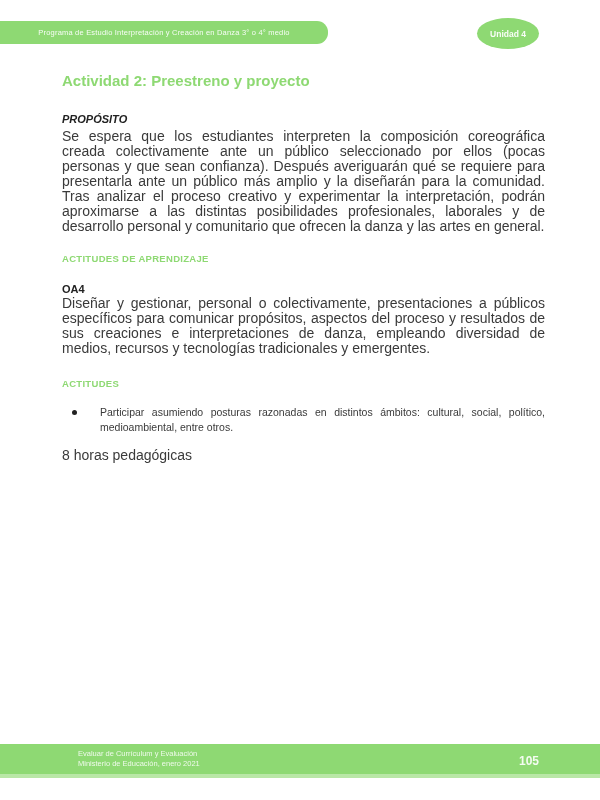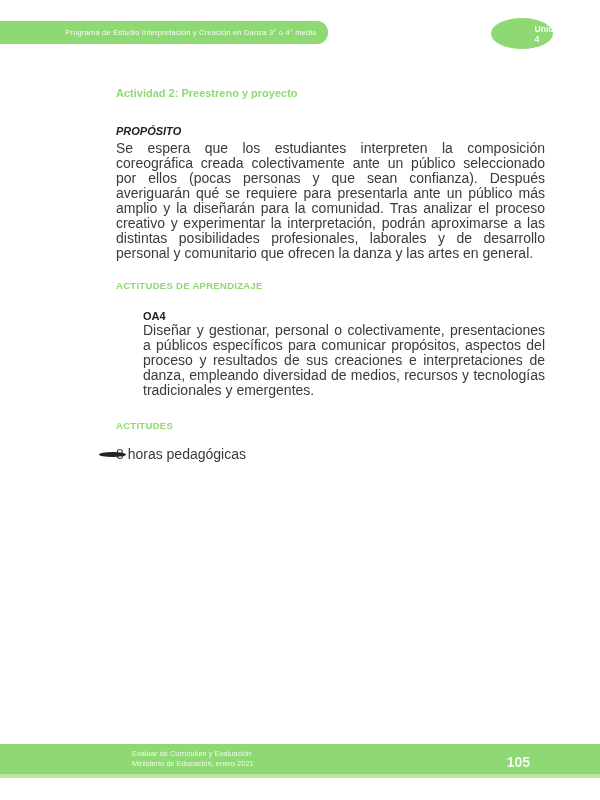--- a/index.html
+++ b/index.html
@@ -1,21 +1,21 @@
 <!DOCTYPE html>
 <html><head>
 <meta charset="utf-8">
 <style>
   :root{
     --green:#8ed973;
     --green-light:#b9e7a6;
     --body-text:#3a3a3a;
     --heading-text:#222222;
   }
-  *{box-sizing:border-box;padding-left:27px;}
+  *{box-sizing:border-box;}
   html,body{margin:0;padding:0;}
   body{
     width:600px;height:800px;
     background:#ffffff;
     font-family:"Liberation Sans", sans-serif;
     position:relative;
     overflow:hidden;
     color:var(--body-text);
   }
   
@@ -24,36 +24,36 @@
     width:328px;height:23px;
     background:var(--green);
     border-radius:0 11px 11px 0;
     display:flex;align-items:center;justify-content:center;
   }
   .program-ribbon span{
     color:rgba(255,255,255,0.93);
     font-size:7.5px;letter-spacing:0.2px;white-space:nowrap;
   }
   .unit-badge{
-    position:absolute;top:18px;left:491px;
+    position:absolute;top:18px;left:477px;
     width:62px;height:31px;
     background:var(--green);
     border-radius:50%;
     display:flex;align-items:center;justify-content:center;
     color:rgba(255,255,255,0.95);
     font-size:8.5px;font-weight:bold;
   }
   
   .content{
     position:absolute;left:62px;top:64px;width:483px;
   }
   .activity-title{
     color:var(--green);
-    font-size:11px;font-weight:bold;line-height:18px;
-    margin:20px 0 22px 0;
+    font-size:15px;font-weight:bold;line-height:18px;
+    margin:8px 0 22px 0;
   }
   .black-heading{
     color:var(--heading-text);
     font-size:11px;font-weight:bold;line-height:14px;
     margin:0 0 3px 0;
     font-style:italic;
   }
   .green-heading{
     color:var(--green);
     font-size:9.5px;font-weight:bold;line-height:12px;
@@ -95,23 +95,23 @@
     position:absolute;left:0;top:774px;
     width:600px;height:4px;
     background:var(--green-light);
   }
   .footer-org{
     position:absolute;left:78px;top:5px;
     color:rgba(255,255,255,0.85);
     font-size:7.5px;line-height:10px;
   }
   .page-number{
-    position:absolute;right:70px;top:10px;
+    position:absolute;right:61px;top:10px;
     color:rgba(255,255,255,0.9);
-    font-size:14px;font-weight:bold;
+    font-size:12px;font-weight:bold;
   }
 </style>
 </head>
 <body>
 
 <div class="program-ribbon">
   <span>Programa de Estudio Interpretación y Creación en Danza 3° o 4° medio</span>
 </div>
 <div class="unit-badge">
   <span>Unidad 4</span>
@@ -130,20 +130,21 @@
     <h3 class="oa-code mb-15">OA4</h3>
     <p class="body-par mb-22">Diseñar y gestionar, personal o colectivamente, presentaciones a públicos específicos para comunicar propósitos, aspectos del proceso y resultados de sus creaciones e interpretaciones de danza, empleando diversidad de medios, recursos y tecnologías tradicionales y emergentes.</p>
   </div>
 
 
 
   <h2 class="green-heading mb-15">ACTITUDES</h2>
 
   <div class="bullet-item mb-13">
     <span class="bullet-dot"></span>
+    <span>Participar asumiendo posturas razonadas en distintos ámbitos: cultural, social, político, medioambiental, entre otros.</span>
   </div>
 
   <p class="body-par">8 horas pedagógicas</p>
 
 </div>
 
 <div class="footer-bar">
   <div class="footer-org">
     <div>Evaluar de Currículum y Evaluación</div>
     <div>Ministerio de Educación, enero 2021</div>

